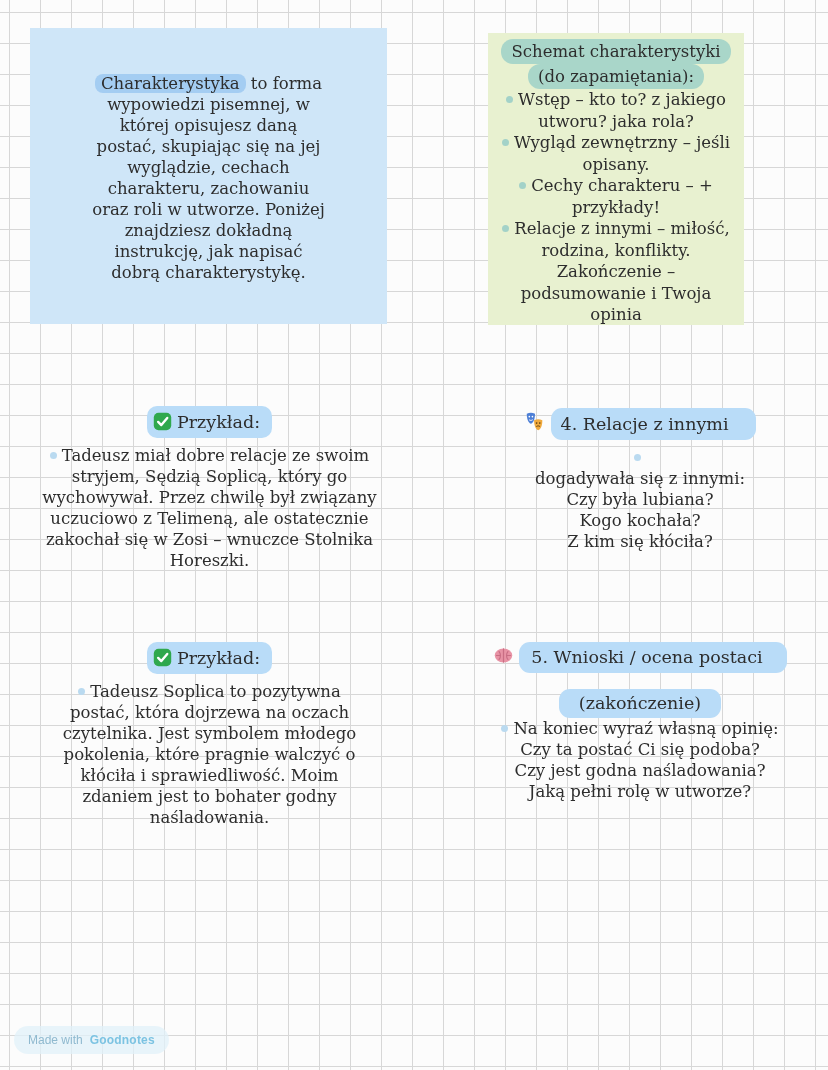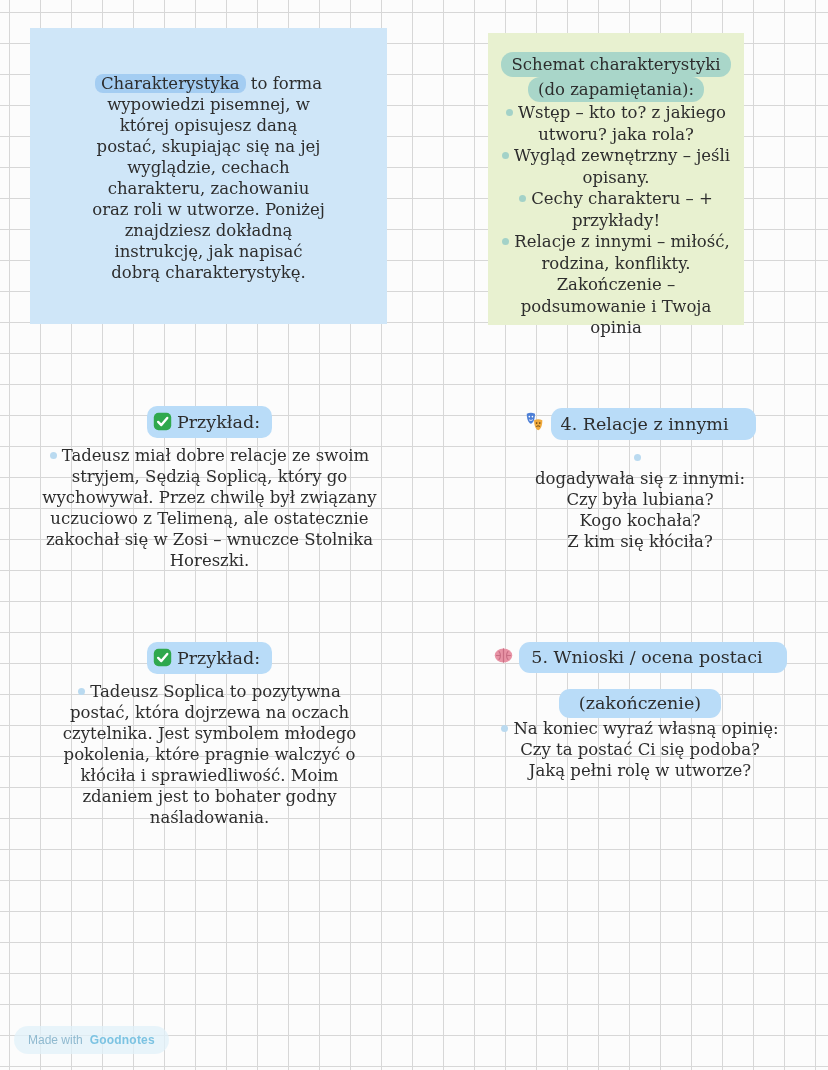--- a/index.html
+++ b/index.html
@@ -18,21 +18,21 @@
   .note-box{box-sizing:border-box;text-align:center;}
   .box-intro{
     left:30px;top:28px;width:357px;height:296px;
     background:var(--box-blue,#cfe6f8);
     padding:45px 10px 0 10px;
     font-size:16.5px;line-height:21px;
   }
   .box-schema{
     left:488px;top:33px;width:256px;height:292px;
     background:var(--box-green,#e8f1d0);
-    padding:19px 6px 0 6px;
+    padding:6px 6px 0 6px;
     font-size:16.5px;line-height:21.5px;
   }
   .text-block{text-align:center;font-size:16.5px;line-height:21px;}
   .blk-example1{left:12px;top:406px;width:395px;}
   .blk-relations{left:462px;top:408px;width:356px;}
   .blk-example2{left:12px;top:642px;width:395px;}
   .blk-conclusions{left:455px;top:642px;width:370px;}
   .title-line{font-size:17.5px;line-height:28px;margin-bottom:7px;white-space:nowrap;}
   .blk-conclusions .title-line{margin-bottom:0;line-height:27px;}
   .pill{
@@ -212,20 +212,21 @@
   </div>
   <div class="title-line">
     <span class="pill pill-mid">(zakończenie)</span>
   </div>
   <div>
 
       <div class="line"><span class="bullet dot-blue"></span><span>Na koniec wyraź własną opinię:</span></div>
 
       <div class="line"><span>Czy ta postać Ci się podoba?</span></div>
 
+      <div class="line"><span>Czy jest godna naśladowania?</span></div>
 
       <div class="line"><span>Jaką pełni rolę w utworze?</span></div>
     </div>
 </div>
 
 <div class="abs watermark">
   <span class="made-with">Made with</span>
   <span class="brand">Goodnotes</span>
 </div>
 

